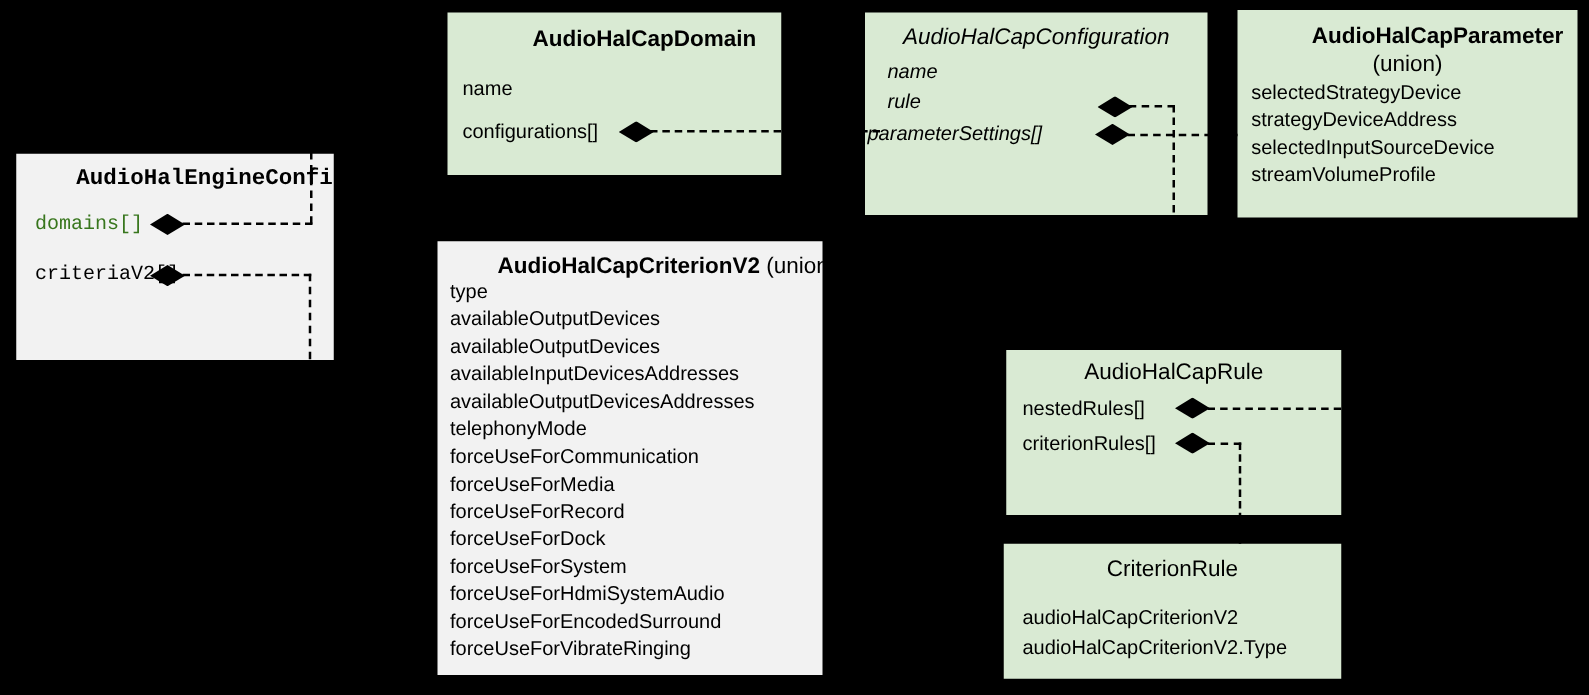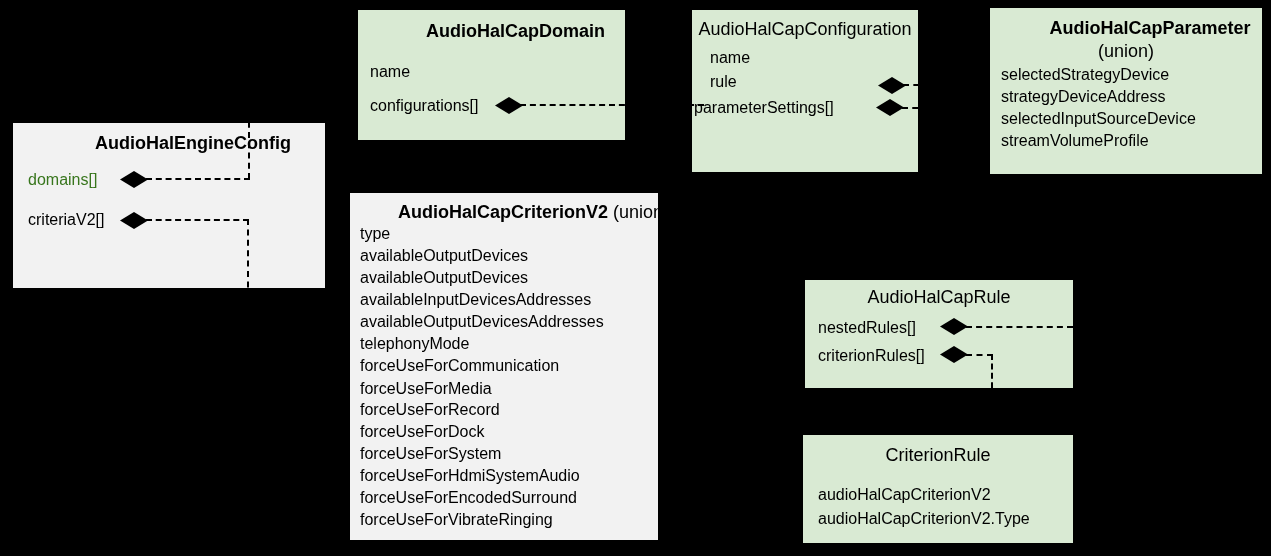--- a/index.html
+++ b/index.html
@@ -28,33 +28,33 @@
   .hline{position:absolute;height:0;border-top:2px dashed var(--connector);}
   .vline{position:absolute;width:0;border-left:2px dashed var(--connector);}
   .diamond{position:absolute;width:28px;height:17px;background:var(--connector);
     clip-path:polygon(50% 0,100% 50%,50% 100%,0 50%);}
 </style>
 </head>
 <body>
 
 <div class="canvas">
 
-  <div class="box gray" style="left:13px;top:123px;width:312px;height:165px;">
+  <div class="box gray" style="left:13px;top:123px;width:254px;height:165px;font-family:Liberation Mono, monospace;">
     <div class="title bold" style="top:10px;">AudioHalEngineConfig</div>
     <div class="field accent" style="left:15px;top:47px;">domains[]</div>
     <div class="field" style="left:15px;top:87px;">criteriaV2[]</div>
   </div>
 
   <div class="box green" style="left:358px;top:10px;width:267px;height:130px;">
     <div class="title bold" style="top:11px;">AudioHalCapDomain</div>
     <div class="field" style="left:12px;top:52px;">name</div>
     <div class="field" style="left:12px;top:86px;">configurations[]</div>
   </div>
 
-  <div class="box green" style="left:692px;top:10px;width:226px;height:162px;">
+  <div class="box green" style="left:692px;top:10px;width:274px;height:162px;font-style:italic;">
     <div class="title" style="top:9px;">AudioHalCapConfiguration</div>
     <div class="field" style="left:18px;top:38px;">name</div>
     <div class="field" style="left:18px;top:62px;">rule</div>
     <div class="field" style="left:2px;top:88px;">parameterSettings[]</div>
   </div>
 
   <div class="box green" style="left:990px;top:8px;width:272px;height:166px;">
     <div class="title bold" style="top:10px;">AudioHalCapParameter</div>
     <div class="title" style="top:33px;">(union)</div>
     <div class="field" style="left:11px;top:57px;">selectedStrategyDevice</div>
@@ -76,21 +76,21 @@
     <div class="field" style="left:10px;top:163px;">forceUseForCommunication</div>
     <div class="field" style="left:10px;top:186px;text-align:right;">forceUseForMedia</div>
     <div class="field" style="left:10px;top:207px;">forceUseForRecord</div>
     <div class="field" style="left:10px;top:229px;">forceUseForDock</div>
     <div class="field" style="left:10px;top:251px;">forceUseForSystem</div>
     <div class="field" style="left:10px;top:273px;">forceUseForHdmiSystemAudio</div>
     <div class="field" style="left:10px;top:295px;">forceUseForEncodedSurround</div>
     <div class="field" style="left:10px;top:317px;">forceUseForVibrateRinging</div>
   </div>
 
-  <div class="box green" style="left:805px;top:280px;width:268px;height:108px;">
+  <div class="box green" style="left:805px;top:280px;width:268px;height:132px;">
     <div class="title" style="top:7px;">AudioHalCapRule</div>
     <div class="field" style="left:13px;top:38px;">nestedRules[]</div>
     <div class="field" style="left:13px;top:66px;">criterionRules[]</div>
   </div>
 
   <div class="box green" style="left:803px;top:435px;width:270px;height:108px;">
     <div class="title" style="top:10px;">CriterionRule</div>
     <div class="field" style="left:15px;top:50px;">audioHalCapCriterionV2</div>
     <div class="field" style="left:15px;top:74px;">audioHalCapCriterionV2.Type</div>
   </div>

